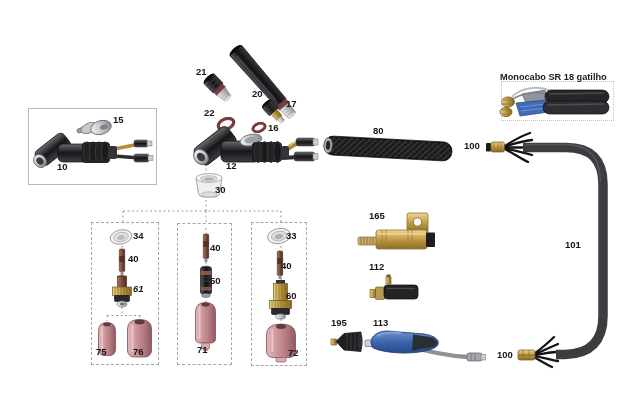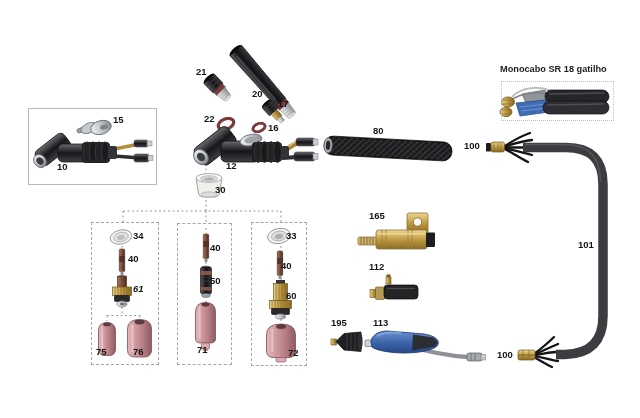--- a/index.html
+++ b/index.html
@@ -10,21 +10,21 @@
   #art{position:absolute;left:0;top:0;z-index:1;}
   .box{position:absolute;z-index:2;background:transparent;}
   .box-solid{border:1px solid #b9b9b9;}
   .box-dotted{border:1px dotted #bfbfbf;}
   .box-dashed{border:1px dashed #a6a6a6;}
   .lbl{
     position:absolute;z-index:3;font-weight:bold;font-size:9.5px;color:#151515;
     white-space:nowrap;line-height:10px;
   }
   .ttl{
-    position:absolute;z-index:3;font-weight:bold;color:#1c1c1c;white-space:nowrap;
+    position:absolute;z-index:3;font-weight:bold;color:#1c1c1c;white-space:nowrap;margin-top:8px;
   }
   #title-torch-box{left:30px;top:96px;font-size:7.6px;}
   #title-monocable{left:500px;top:64px;font-size:9.2px;}
 </style>
 </head>
 <body>
 
 <div id="stage">
 
   <svg id="art" width="640" height="418" viewBox="0 0 640 418">
@@ -363,28 +363,28 @@
   <div class="box box-dashed" style="left:91px;top:222px;width:66px;height:141px;"></div>
   <div class="box box-dashed" style="left:177px;top:223px;width:53px;height:140px;"></div>
   <div class="box box-dashed" style="left:251px;top:222px;width:54px;height:142px;"></div>
 
   <div id="title-monocable" class="ttl">Monocabo SR 18 gatilho</div>
 
   <div class="lbl" style="left:57px;top:162px;">10</div>
   <div class="lbl" style="left:113px;top:115px;">15</div>
   <div class="lbl" style="left:196px;top:67px;">21</div>
   <div class="lbl" style="left:252px;top:57px;margin-top:32px;">20</div>
-  <div class="lbl" style="left:278px;top:99px;">17</div>
-  <div class="lbl" style="left:204px;top:114px;">22</div>
+  <div class="lbl" style="left:286px;top:99px;">17</div>
+  <div class="lbl" style="left:204px;top:108px;">22</div>
   <div class="lbl" style="left:268px;top:123px;">16</div>
   <div class="lbl" style="left:226px;top:161px;">12</div>
   <div class="lbl" style="left:215px;top:185px;">30</div>
   <div class="lbl" style="left:373px;top:126px;">80</div>
   <div class="lbl" style="left:464px;top:141px;">100</div>
-  <div class="lbl" style="left:578px;top:240px;">101</div>
+  <div class="lbl" style="left:565px;top:240px;">101</div>
   <div class="lbl" style="left:497px;top:350px;">100</div>
   <div class="lbl" style="left:133px;top:231px;">34</div>
   <div class="lbl" style="left:128px;top:254px;">40</div>
   <div class="lbl" style="left:133px;top:284px;font-style:italic;">61</div>
   <div class="lbl" style="left:96px;top:347px;">75</div>
   <div class="lbl" style="left:133px;top:347px;">76</div>
   <div class="lbl" style="left:210px;top:243px;">40</div>
   <div class="lbl" style="left:210px;top:276px;">50</div>
   <div class="lbl" style="left:197px;top:345px;">71</div>
   <div class="lbl" style="left:286px;top:231px;">33</div>

